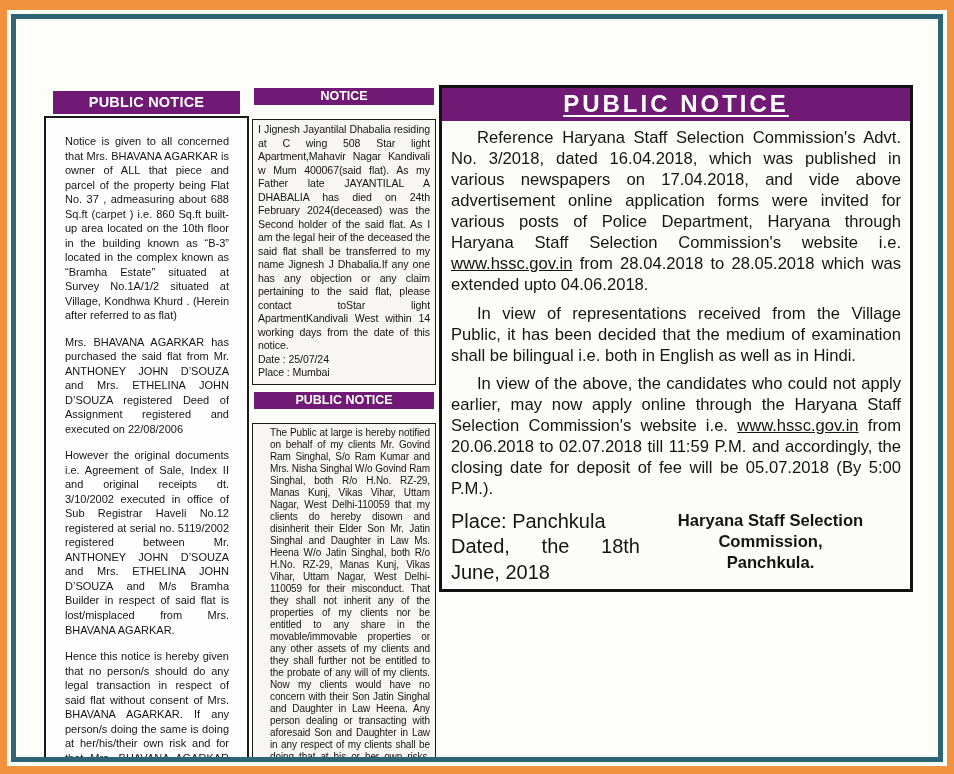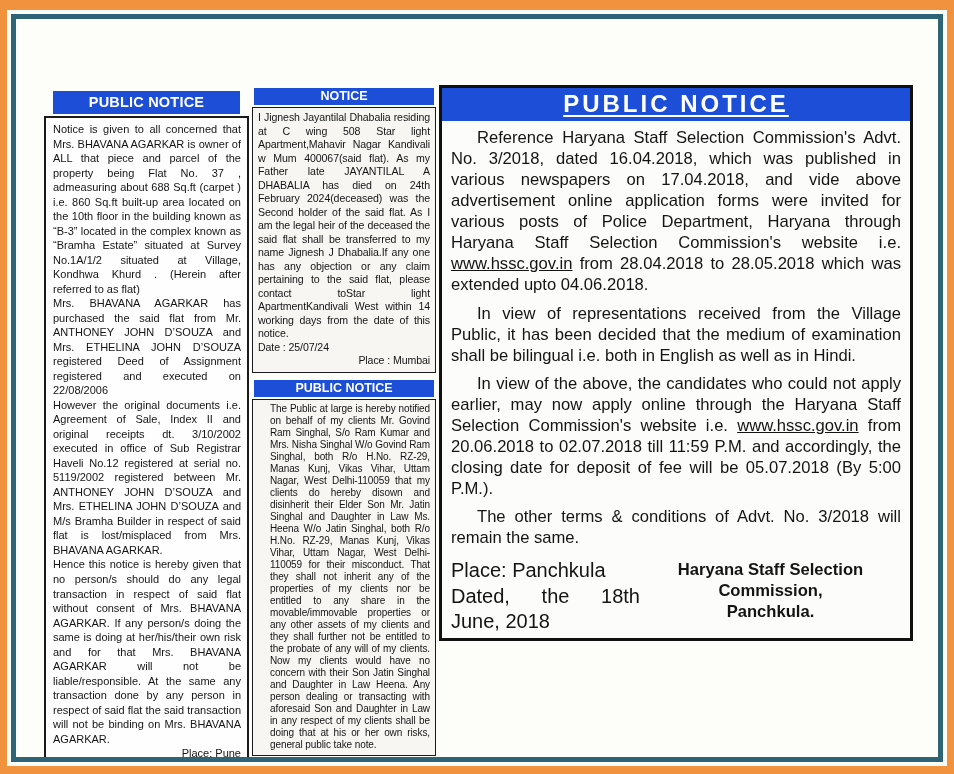--- a/index.html
+++ b/index.html
@@ -24,41 +24,41 @@
   .teal-frame{
     width:100%;height:100%;
     border:5px solid var(--teal);
     background:#fdfdfa;
     position:relative;
     overflow:hidden;
   }
 
   
   .bar{
-    background:#1d4ed8;color:#fff;font-weight:bold;text-align:center;
+    background:#701a75;color:#fff;font-weight:bold;text-align:center;
     font-family:"Liberation Sans",sans-serif;
   }
   .boxed{border:2px solid #1a1a1a;background:#fefefe;}
   .just{text-align:justify;}
 
   
   .notice-left{position:absolute;left:28px;top:72px;width:205px;}
   .notice-left .bar{
     margin:0 9px 2px 9px;font-size:14.5px;padding:3px 0 4px 0;letter-spacing:.2px;
   }
   .notice-left .body{
     padding:4px 6px 5px 7px;font-size:11px;line-height:1.32;
   }
-  .notice-left .body p{margin:0;}
+  .notice-left .body p{margin:12px;}
   .notice-left .tail{text-align:right;padding-left:32px;}
 
   
   .col-mid{position:absolute;left:236px;top:69px;width:184px;}
   .col-mid .bar{
-    font-size:12.5px;padding:1px 0 2px 0;margin:0 2px 2px 2px;
+    font-size:12.5px;padding:1px 0 2px 0;margin:0 2px 14px 2px;
   }
   .mid-box{border:1.5px solid #1a1a1a;background:#f7f6f3;}
   .notice-mid-top .mid-box{
     padding:3px 5px 4px 5px;font-size:10.6px;line-height:1.275;letter-spacing:-0.1px;
   }
   .notice-mid-bottom{margin-top:7px;}
   .notice-mid-bottom .mid-box{
     padding:3px 5px 4px 17px;font-size:10px;line-height:1.2;letter-spacing:-0.1px;
   }
   .signoff{text-align:right;}
@@ -102,42 +102,41 @@
         </div>
       </section>
 
       <section class="col-mid">
 
         <div class="notice-mid-top">
           <div class="bar">NOTICE</div>
           <div class="mid-box just">
             <p>I Jignesh Jayantilal Dhabalia residing at C wing 508 Star light Apartment,Mahavir Nagar Kandivali w Mum 400067(said flat). As my Father late JAYANTILAL A DHABALIA has died on 24th February 2024(deceased) was the Second holder of the said flat. As I am the legal heir of the deceased the said flat shall be transferred to my name Jignesh J Dhabalia.If any one has any objection or any claim pertaining to the said flat, please contact toStar light ApartmentKandivali West  within 14 working days from the date of this notice.</p>
             <p style="text-align:left">Date : 25/07/24</p>
-            <p style="text-align:right">Place : Mumbai</p>
+            <p style="text-align:left">Place : Mumbai</p>
           </div>
         </div>
 
         <div class="notice-mid-bottom">
           <div class="bar">PUBLIC NOTICE</div>
           <div class="mid-box just">
             <p>The Public at large is hereby notified on behalf of my clients Mr. Govind Ram Singhal, S/o Ram Kumar and Mrs. Nisha Singhal W/o Govind Ram Singhal, both R/o H.No. RZ-29, Manas Kunj, Vikas Vihar, Uttam Nagar, West Delhi-110059 that my clients do hereby disown and disinherit their Elder Son Mr. Jatin Singhal and Daughter in Law Ms. Heena W/o Jatin Singhal, both R/o H.No. RZ-29, Manas Kunj, Vikas Vihar, Uttam Nagar, West Delhi-110059 for their misconduct. That they shall not inherit any of the properties of my clients nor be entitled to any share in the movable/immovable properties or any other assets of my clients and they shall further not be entitled to the probate of any will of my clients. Now my clients would have no concern with their Son Jatin Singhal and Daughter in Law Heena. Any person dealing or transacting with aforesaid Son and Daughter in Law in any respect of my clients shall be doing that at his or her own risks, general public take note.</p>
           </div>
         </div>
 
       </section>
 
       <section class="notice-right">
         <div class="bar">
           <span>PUBLIC NOTICE</span>
         </div>
         <div class="body just">
           <p><span>Reference Haryana Staff Selection Commission's Advt. No. 3/2018, dated 16.04.2018, which was published in various newspapers on 17.04.2018, and vide above advertisement online application forms were invited for various posts of Police Department, Haryana through Haryana Staff Selection Commission's website i.e. </span><span class="u-link">www.hssc.gov.in</span><span> from 28.04.2018 to 28.05.2018 which was extended upto 04.06.2018.</span></p>
           <p>In view of representations received from the Village Public, it has been decided that the medium of examination shall be bilingual i.e. both in English as well as in Hindi.</p>
           <p><span>In view of the above, the candidates who could not apply earlier, may now apply online through the Haryana Staff Selection Commission's website i.e. </span><span class="u-link">www.hssc.gov.in</span><span> from 20.06.2018 to 02.07.2018 till 11:59 P.M. and accordingly, the closing date for deposit of fee will be 05.07.2018 (By 5:00 P.M.).</span></p>
-          <p>The other terms &amp; conditions of Advt. No. 3/2018 will remain the same.</p>
 
           <div class="sig-row">
             <div class="sig-left">
               <div>Place: Panchkula</div>
               <div>Dated, the 18th June, 2018</div>
             </div>
             <div class="sig-right">
               <div>Haryana Staff Selection Commission,</div>
               <div>Panchkula.</div>
             </div>

